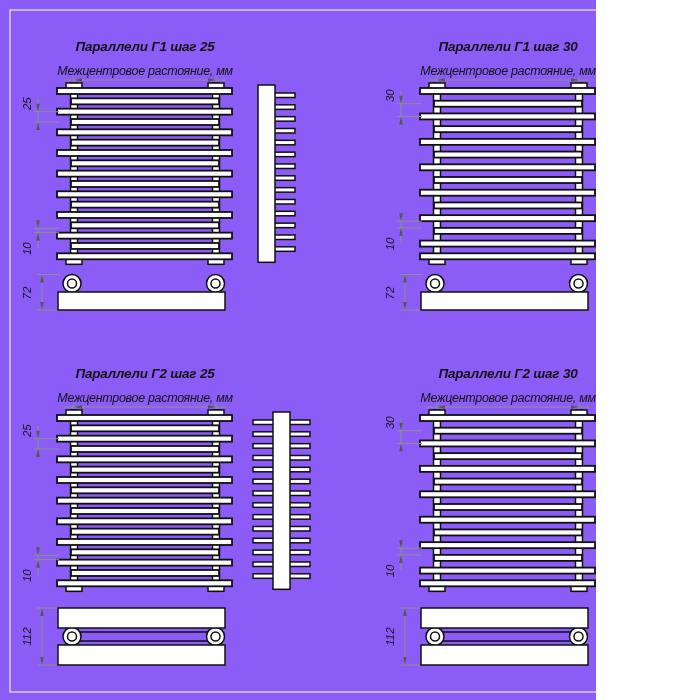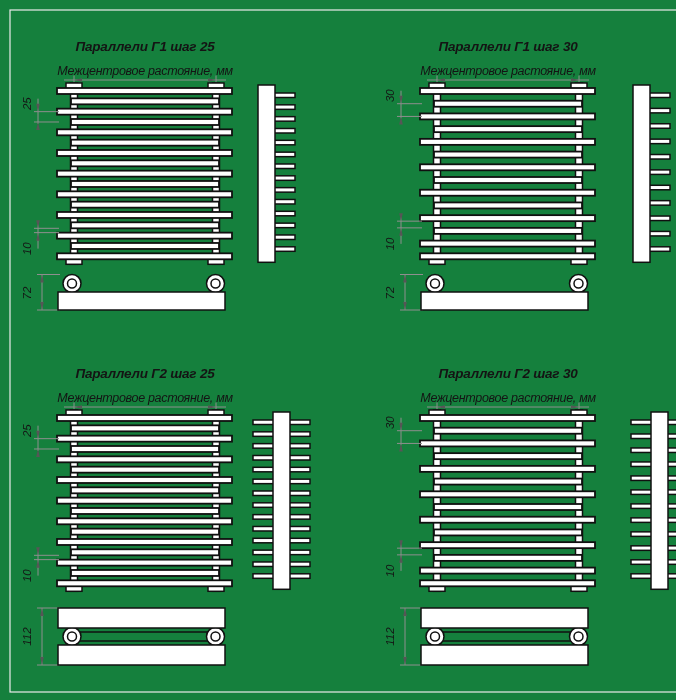--- a/index.html
+++ b/index.html
@@ -1,16 +1,16 @@
 <!DOCTYPE html>
 <html><head>
 <meta charset="utf-8">
 <style>
   html,body{margin:0;padding:0;background:#ffffff;}
-  .page{position:relative;width:676px;height:700px;background:#15803d;overflow:hidden;}
+  .page{position:relative;width:596px;height:700px;background:#8b5cf6;overflow:hidden;}
   svg{position:absolute;left:0;top:0;}
   .fig{fill:#ffffff;stroke:#101010;stroke-width:1.8;}
   .figthin{fill:#ffffff;stroke:#101010;stroke-width:1.5;}
   .figline{fill:none;stroke:#101010;stroke-width:1.4;}
   .dim{stroke:#8f8f8f;stroke-width:1;fill:none;}
   .arr{fill:#565656;stroke:none;}
   .frame{fill:none;stroke:#ececec;stroke-width:1.2;}
   text{fill:#141414;}
   .t-title{font:italic 700 13.5px "Liberation Sans",sans-serif;text-anchor:middle;letter-spacing:-0.2px;}
   .t-sub{font:italic 400 12.5px "Liberation Sans",sans-serif;text-anchor:middle;letter-spacing:-0.3px;}

